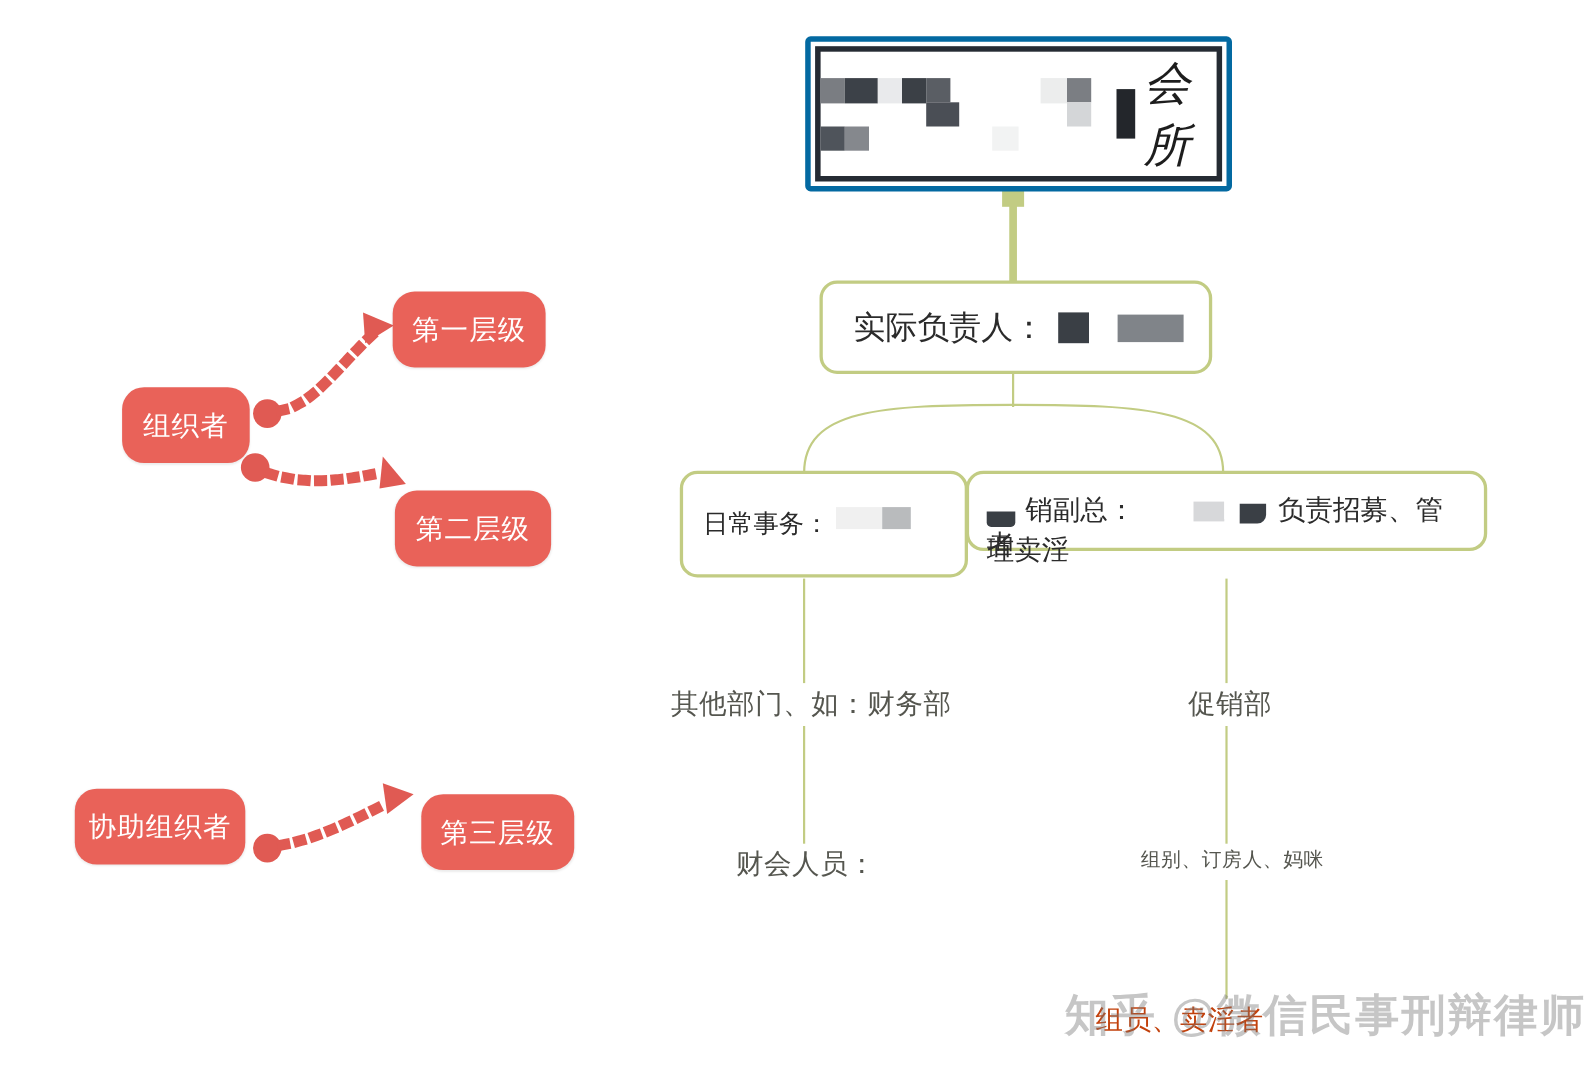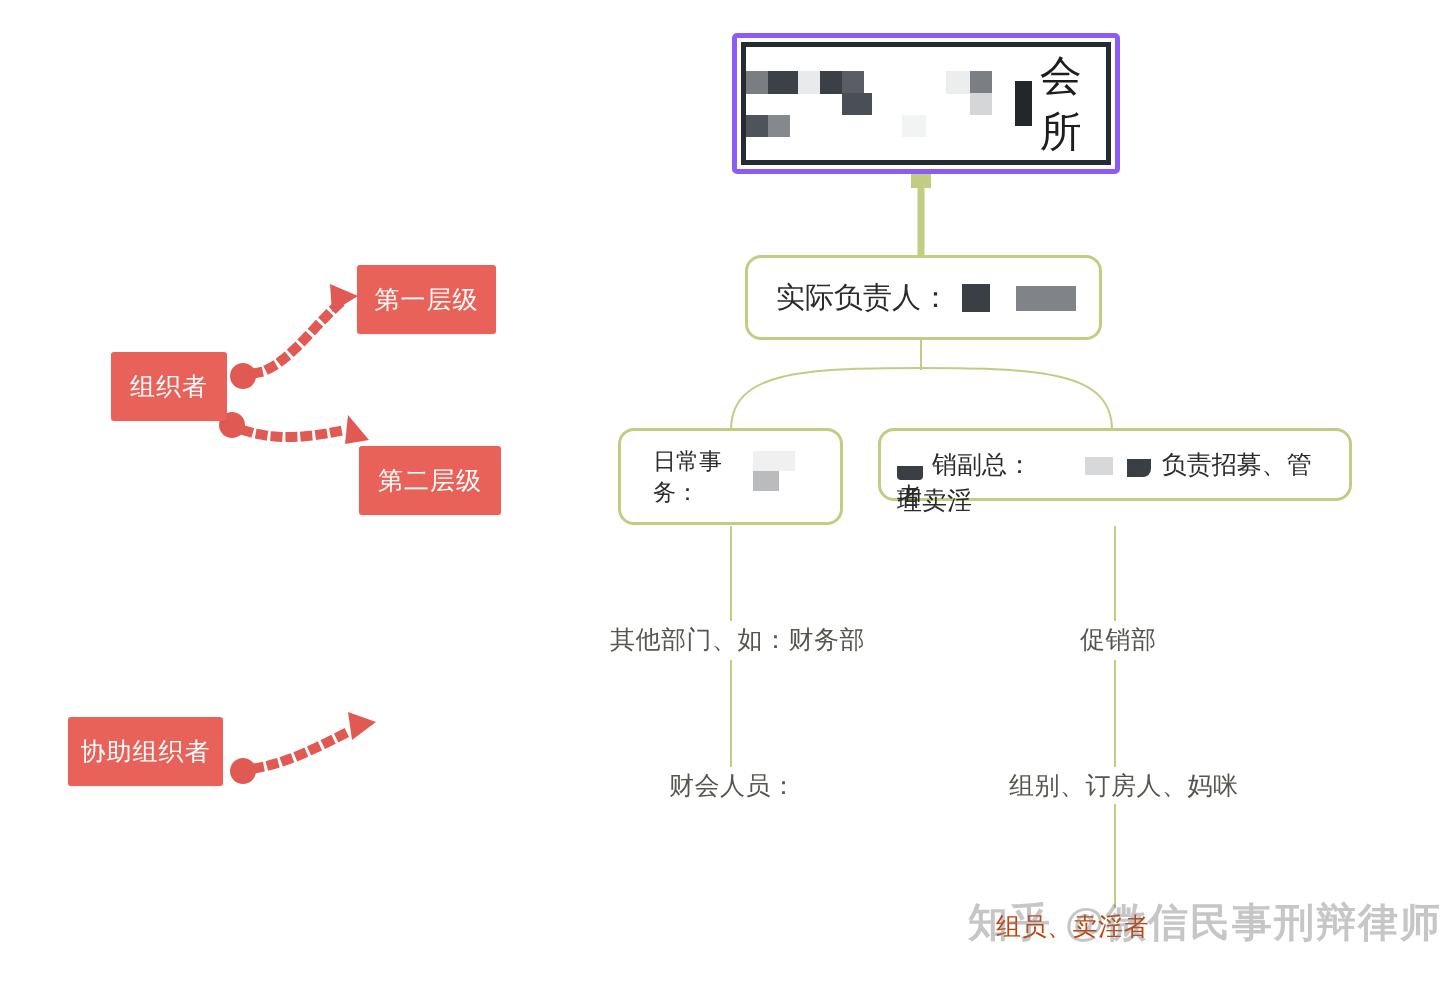--- a/index.html
+++ b/index.html
@@ -25,21 +25,21 @@
     left: 0; top: 0;
     width: 1440px;
     height: 985px;
     pointer-events: none;
   }
 
   
   .red-box {
     position: absolute;
     background: #e96259;
-    border-radius: 3px;
+    border-radius: 20px;
     color: #ffffff;
     display: flex;
     align-items: center;
     justify-content: center;
     letter-spacing: 1px;
     box-shadow: 0 1px 2px rgba(0,0,0,0.08);
   }
   .red-box span { display: block; }
 
   #legend-organizer       { left: 111px; top: 352px; width: 116px; height: 69px; font-size: 25px; text-align: center; }
@@ -52,23 +52,24 @@
   .node {
     position: absolute;
     background: #ffffff;
     box-sizing: border-box;
   }
 
   
   #node-root {
     left: 732px; top: 33px;
     width: 388px; height: 141px;
-    border: 5px solid #8b5cf6;
+    border: 5px solid #0369a1;
     border-radius: 5px;
     padding: 4px;
+    font-style: italic;
   }
   #node-root .inner {
     width: 100%; height: 100%;
     border: 5px solid #252b33;
     box-sizing: border-box;
     display: flex;
     align-items: center;
     justify-content: center;
   }
   #node-root .title {
@@ -88,22 +89,22 @@
   }
   #node-owner {
     left: 745px; top: 255px;
     width: 357px; height: 85px;
     padding-left: 28px;
     font-size: 29px;
     color: #2b2b2b;
   }
   #node-daily {
     left: 618px; top: 428px;
-    width: 225px; height: 97px;
-    padding: 0 32px;
+    width: 262px; height: 97px;
+    padding: 0 18px;
     font-size: 23px;
     color: #2b2b2b;
   }
   #node-promo {
     left: 878px; top: 428px;
     width: 474px; height: 73px;
     padding: 10px 16px;
     font-size: 25px;
     color: #2b2b2b;
     align-items: flex-start;
@@ -115,21 +116,21 @@
     position: absolute;
     color: #55564f;
     white-space: nowrap;
     letter-spacing: 0.5px;
     background: #ffffff;
     padding: 2px 6px;
   }
   #leaf-other-dept   { left: 604px; top: 621px; font-size: 25px; }
   #leaf-finance-staff{ left: 663px; top: 767px; font-size: 25px; }
   #leaf-promo-dept   { left: 1074px; top: 621px; font-size: 25px; }
-  #leaf-group-booking{ left: 1003px; top: 767px; font-size: 25px; }
+  #leaf-group-booking{ left: 1031px; top: 767px; font-size: 18px; }
   #leaf-members      { left: 990px; top: 908px; font-size: 25px; color: #c2410c; }
 
   
   .mosaic { display: inline-block; vertical-align: middle; }
   .mosaic i {
     display: block;
     float: left;
   }
   .mosaic::after { content: ""; display: block; clear: both; }
 
@@ -186,20 +187,23 @@
   </div>
 
   <div class="red-box" id="legend-tier-1">
     <span>第一层级</span>
   </div>
 
   <div class="red-box" id="legend-tier-2">
     <span>第二层级</span>
   </div>
 
+  <div class="red-box" id="legend-tier-3">
+    <span>第三层级</span>
+  </div>
 
   <div class="node" id="node-root">
     <div class="inner">
       <div class="title">
         <span class="mosaic">
           <i style="width:22px;height:23px;background:#7a7d82"></i>
           <i style="width:30px;height:23px;background:#3c4148"></i>
           <i style="width:22px;height:23px;background:#e9eaec"></i>
           <i style="width:22px;height:23px;background:#3b4046"></i>
           <i style="width:22px;height:22px;background:#5a5e64"></i>

